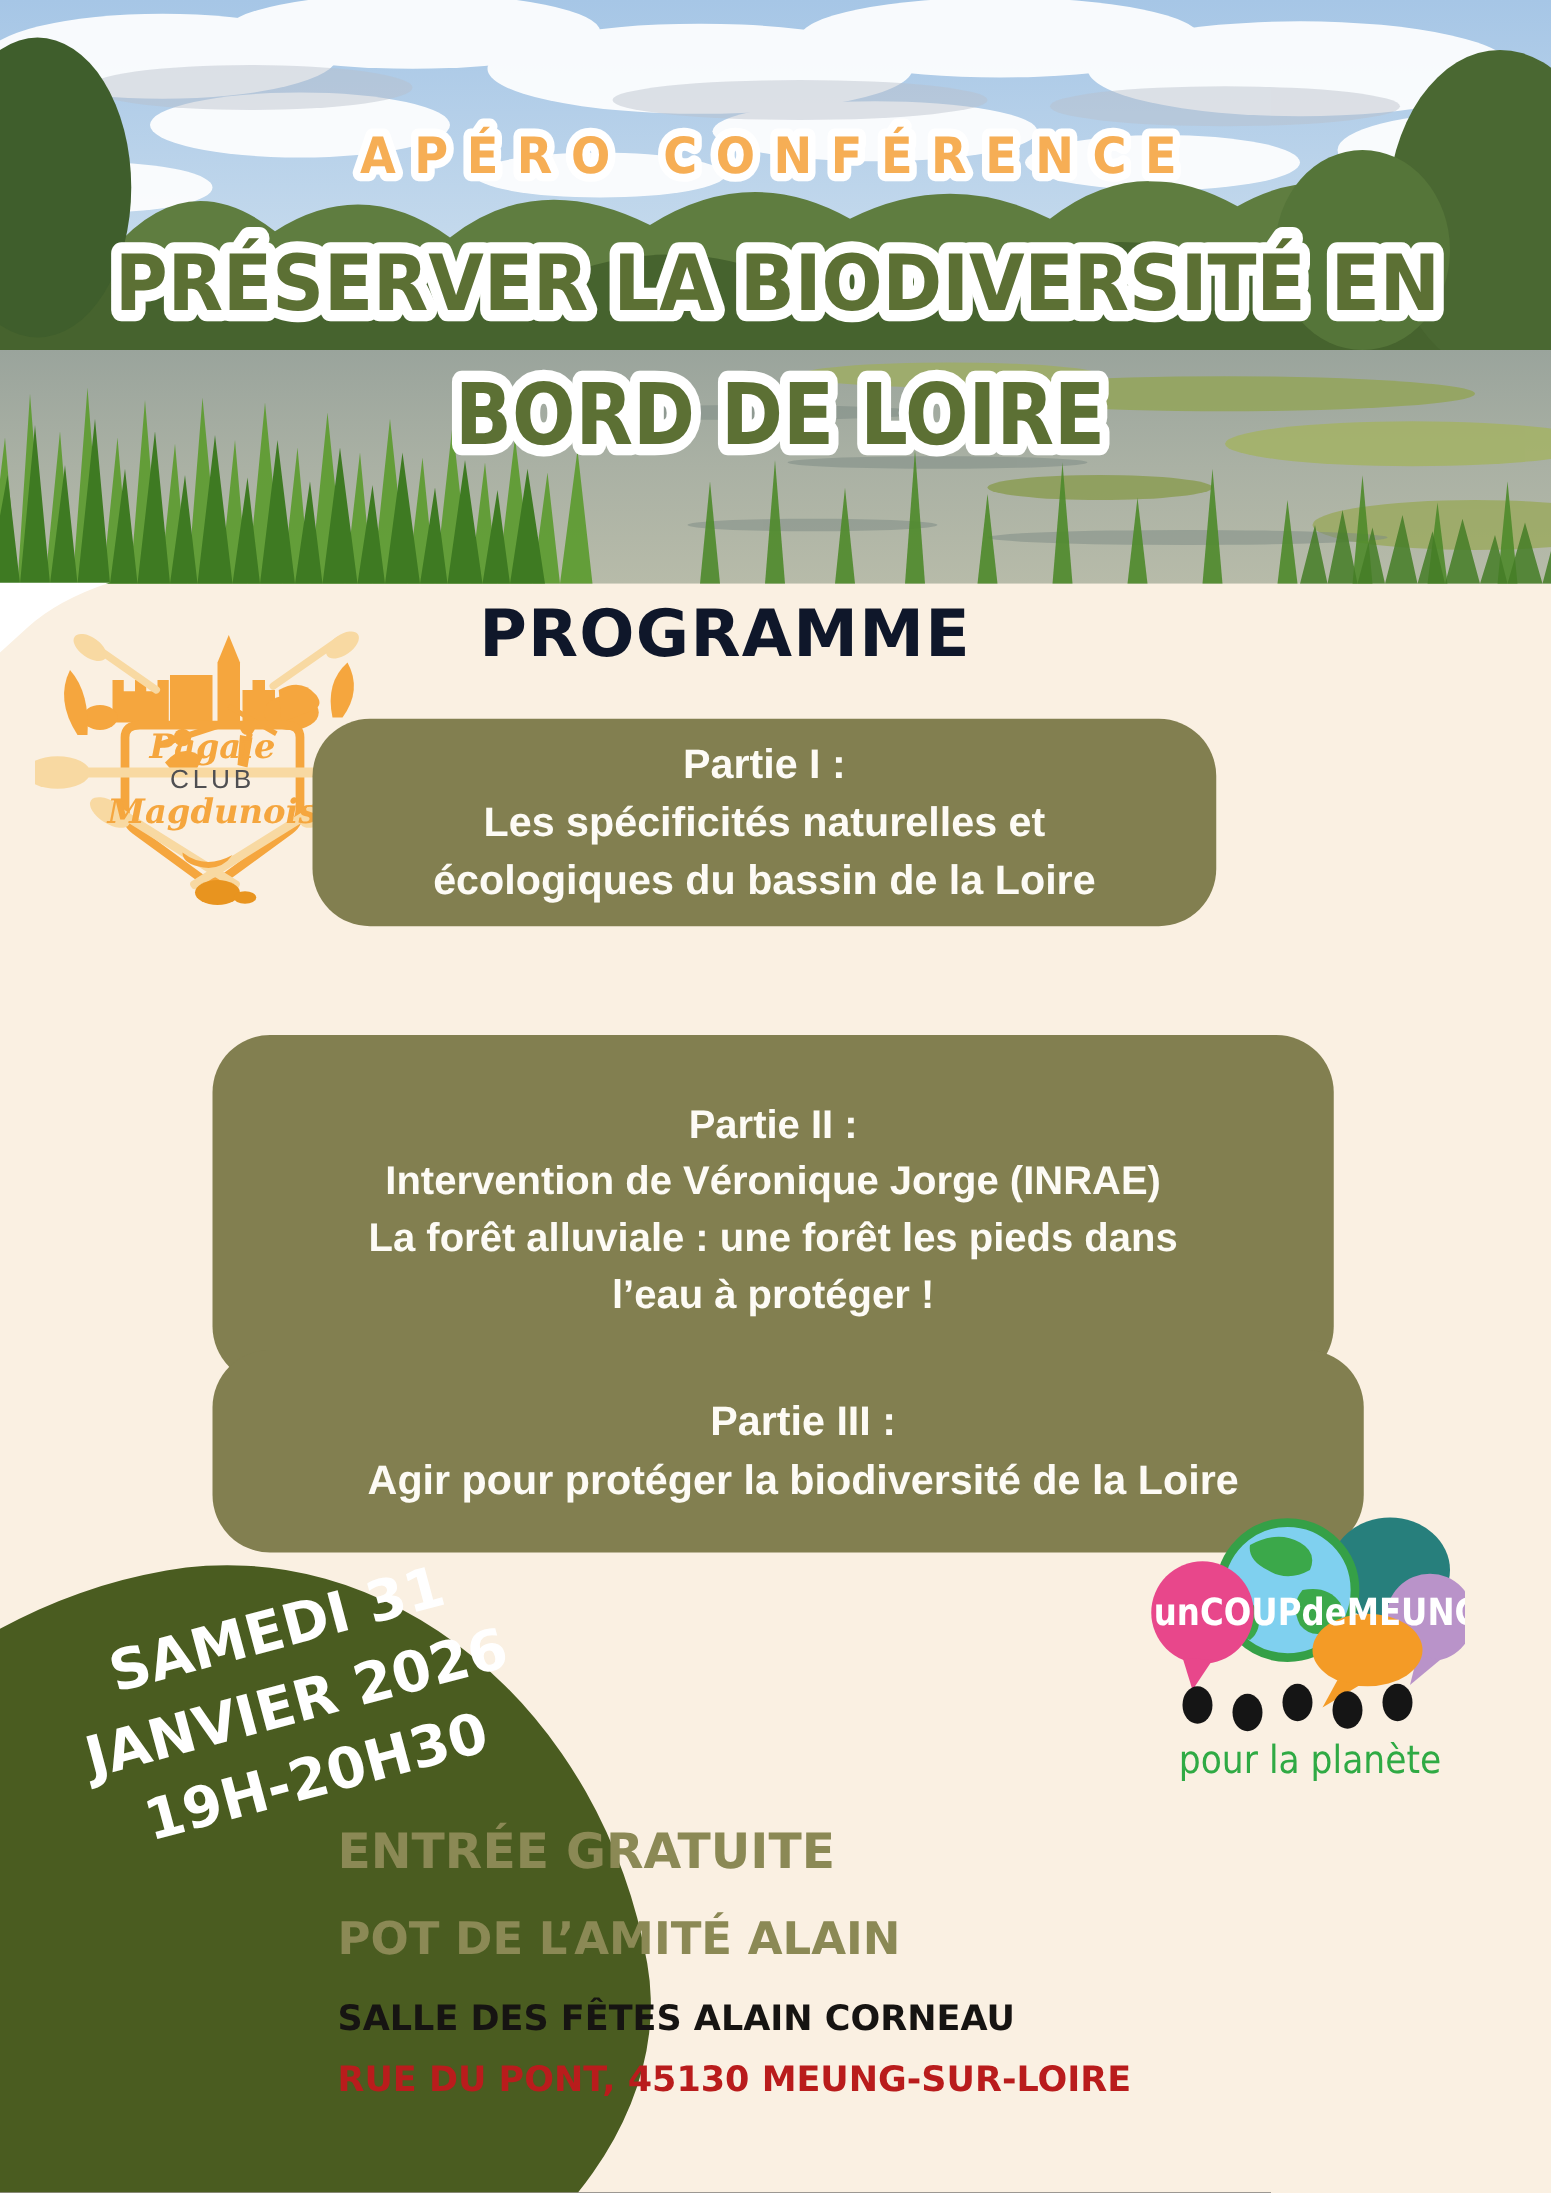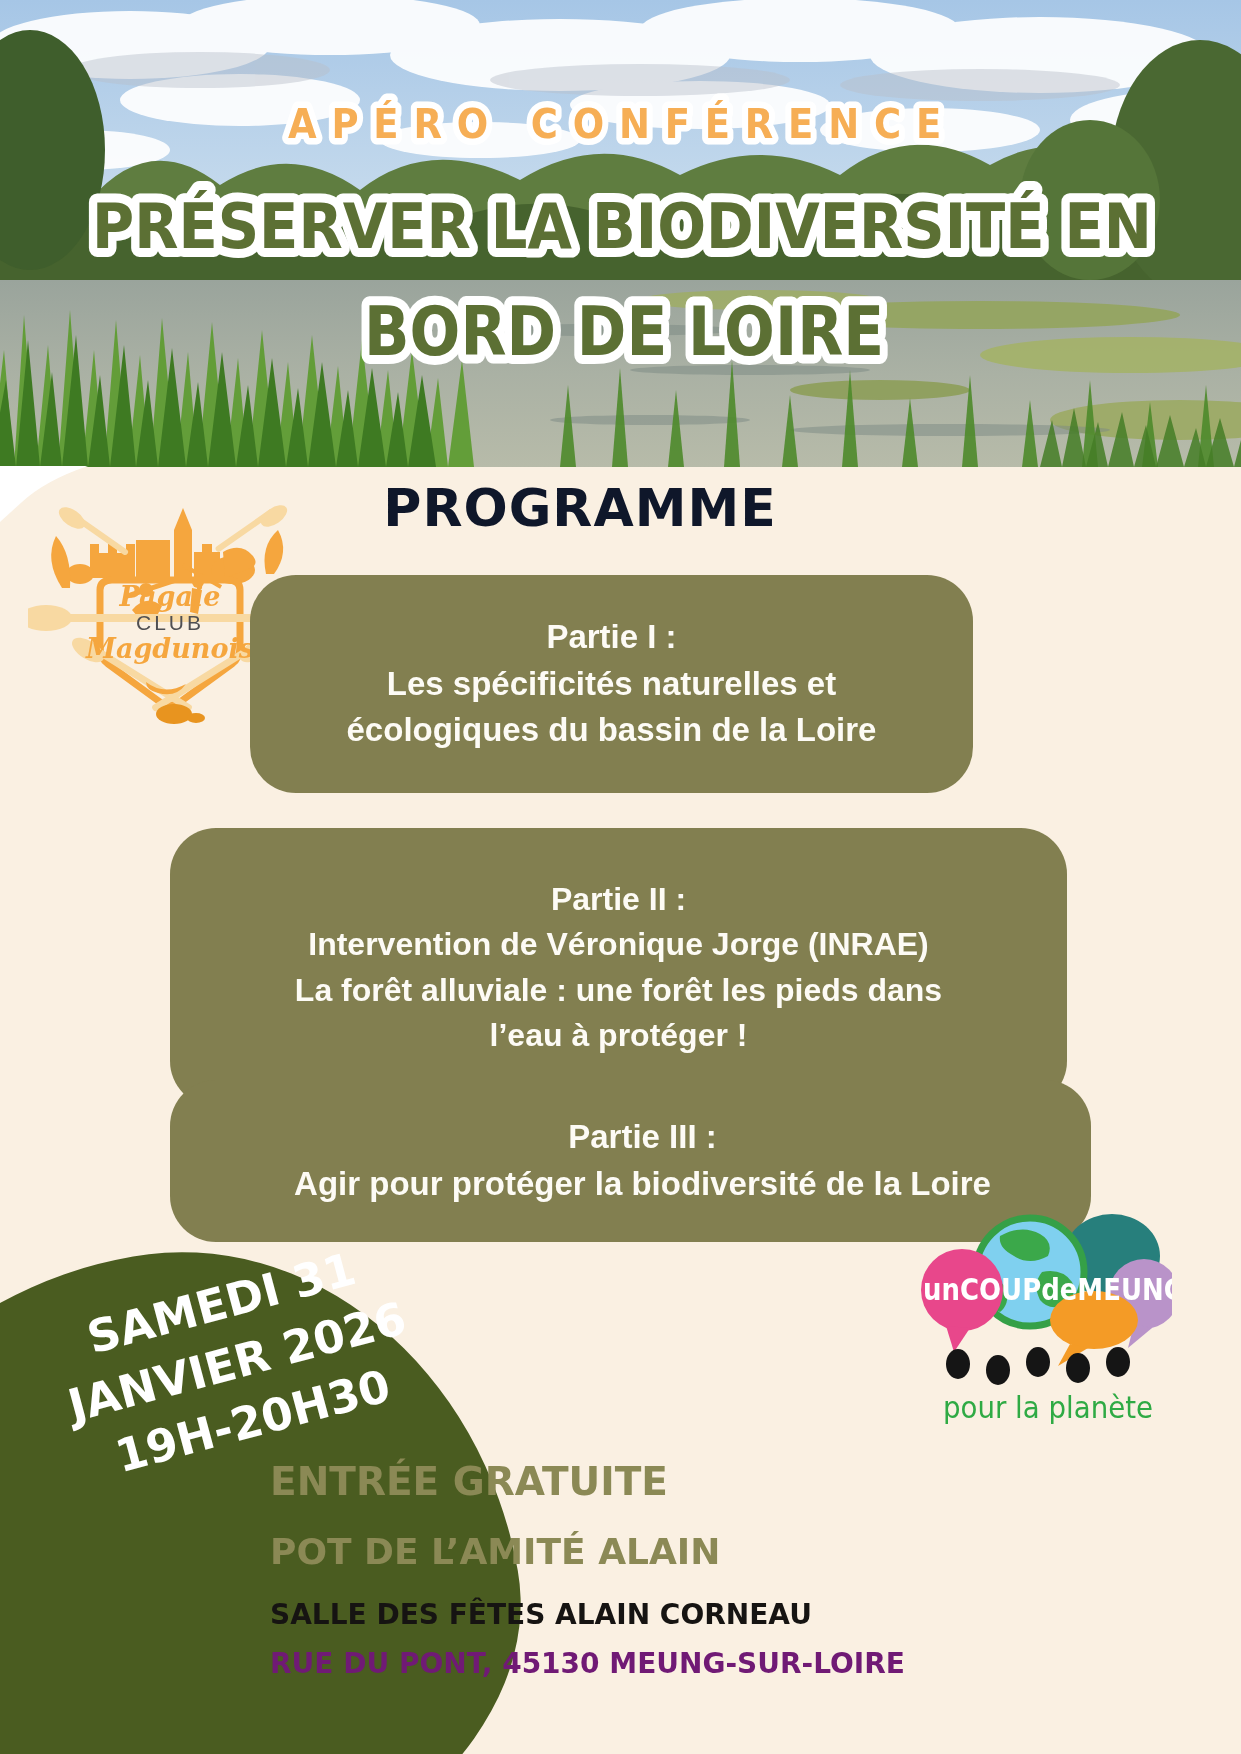--- a/index.html
+++ b/index.html
@@ -24,21 +24,21 @@
     text-align:center;font-family:"DejaVu Sans",sans-serif;font-weight:bold;
     font-size:52px;color:#0f172a;letter-spacing:1px;
   }
   .part-box{
     position:absolute;background:#827f50;border-radius:46px;
     color:#fdfbf5;display:flex;flex-direction:column;justify-content:center;
     text-align:center;font-weight:bold;font-size:33px;line-height:1.42;
     font-family:"Liberation Sans",sans-serif;
   }
   .part-box .part-heading{font-weight:bold;}
-  .box1{left:250px;top:575px;width:723px;height:218px;}
+  .box1{left:250px;top:575px;width:723px;height:166px;}
   .box2{left:170px;top:828px;width:897px;height:279px;font-size:32px;}
   .box3{left:170px;top:1080px;width:897px;height:162px;padding-left:24px;}
   
   .club-logo{position:absolute;left:28px;top:478px;width:285px;height:250px;}
   
   .blob{
     position:absolute;left:-175px;top:1255px;width:690px;height:660px;
     background:#4a5c20;transform:rotate(-10deg);
     border-radius:53% 47% 62% 38% / 46% 57% 43% 54%;
   }
@@ -49,21 +49,21 @@
     font-size:45px;line-height:1.35;
   }
   
   .partner-logo{position:absolute;left:828px;top:1196px;width:344px;height:236px;}
   
   .info-block{position:absolute;left:270px;top:1462px;width:971px;
     font-family:"DejaVu Sans",sans-serif;font-weight:bold;color:#8b8955;}
   .info-entry{font-size:39px;line-height:1.0;}
   .info-offer{font-size:36px;margin-top:30px;}
   .info-venue{font-size:28px;margin-top:26px;color:#161412;}
-  .info-address{font-size:28px;margin-top:16px;color:#701a75;}
+  .info-address{font-size:28px;margin-top:16px;color:#b91c1c;}
 </style>
 </head>
 <body>
 
 <div class="poster">
 
   <svg class="photo" viewBox="0 0 1241 467" preserveAspectRatio="none">
     <defs>
       <linearGradient id="sky" x1="0" y1="0" x2="0" y2="1">
         <stop offset="0" stop-color="#a6c6e6"></stop>

